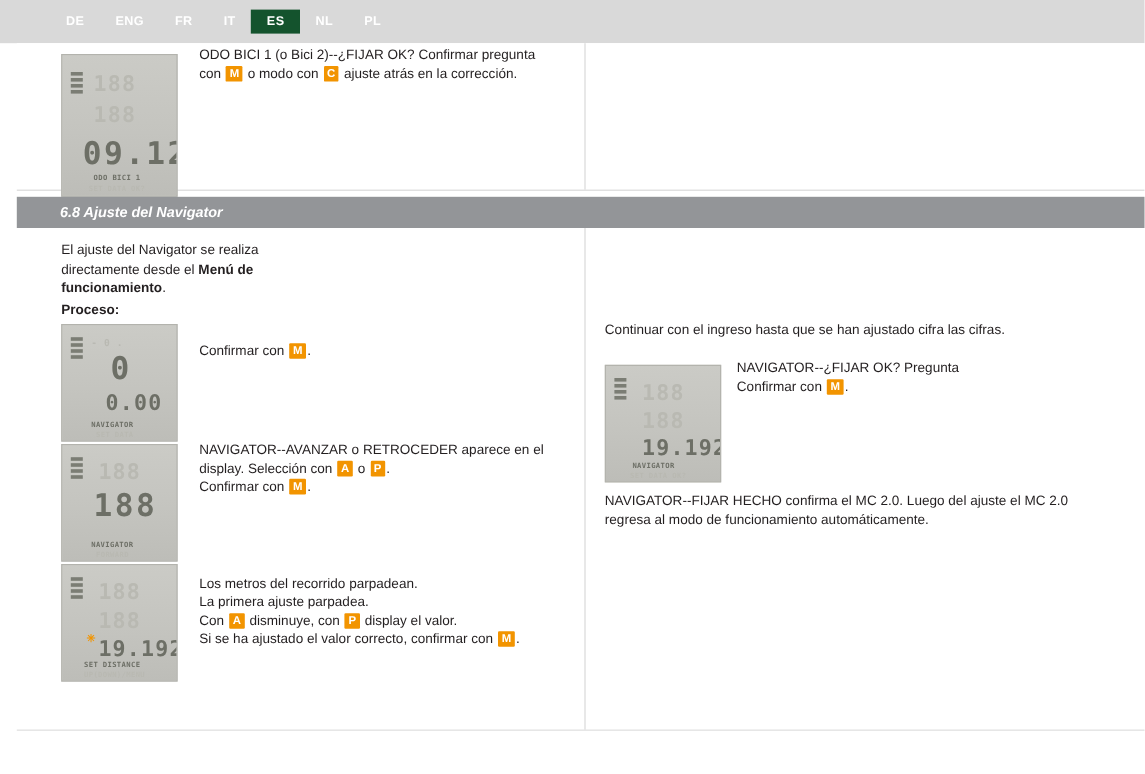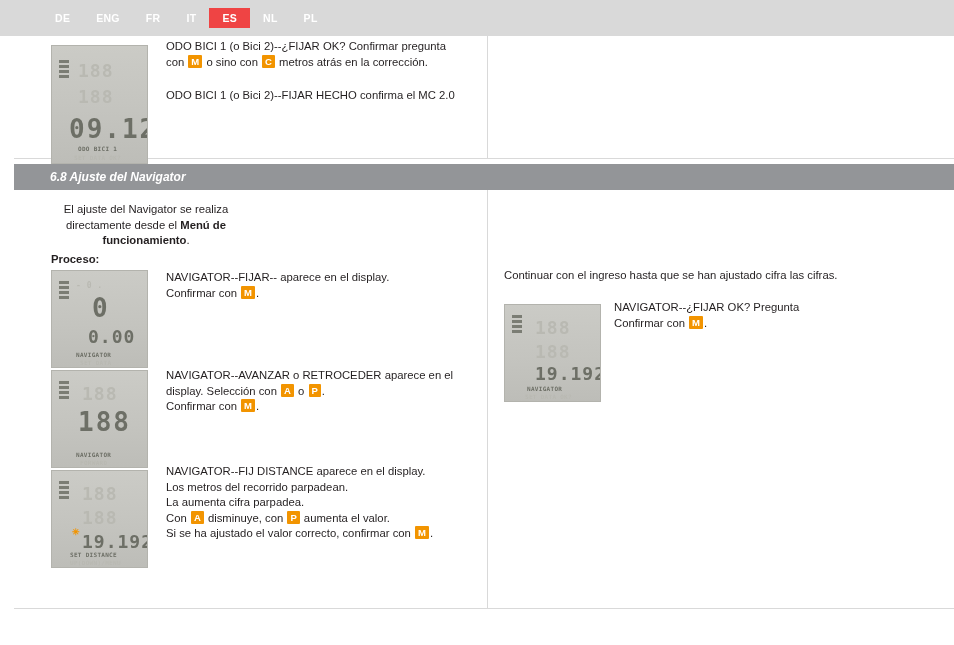--- a/index.html
+++ b/index.html
@@ -28,21 +28,21 @@
   }
   .langbar .tab {
     font-size: 10.5px;
     font-weight: bold;
     color: #ffffff;
     letter-spacing: .3px;
     padding: 3px 13px 3px 13px;
     line-height: 14px;
   }
   .langbar .tab.active {
-    background: #ef4444;
+    background: #14532d;
     color: #ffffff;
   }
   
   .content {
     position: absolute; left: 14px; top: 36px;
     width: 940px; height: 572px;
     background: #ffffff;
   }
   
   .vdiv {
@@ -171,53 +171,52 @@
         <div class="bar" style="width:10px;"></div>
       </div>
       <div class="seg mid ghost" style="left:26px; top:14px;">188</div>
       <div class="seg mid ghost" style="left:26px; top:40px;">188</div>
       <div class="seg big" style="left:17px; top:68px;">09.125</div>
       <div class="seg tiny" style="left:26px; top:99px;">ODO BICI 1</div>
       <div class="seg tiny ghost" style="left:22px; top:108px;">SET DATA OK?</div>
     </div>
 
     <div class="txt" style="left:152px; top:3px; width:300px;">
-      <span>ODO BICI 1 (o Bici 2)--¿FIJAR OK? Confirmar pregunta con </span><span class="key">M</span><span> o sino con </span><span class="key">C</span><span> metros atrás en la corrección.</span>
-    </div>
-    <div class="txt" style="left:152px; top:52px; width:310px;">ODO BICI 1 (o Bici 2)--FIJAR HECHO confirma el MC 2.0</div>
+      <span>ODO BICI 1 (o Bici 2)--¿FIJAR OK? Confirmar pregunta con </span><span class="key">M</span><span> o modo con </span><span class="key">C</span><span> ajuste atrás en la corrección.</span>
+    </div>
 
 
     <div class="secbar" style="top:128px;">
       <div class="title">6.8 Ajuste del Navigator</div>
     </div>
 
     <div class="vdiv" style="left:473px; top:154px; height:418px;"></div>
 
-    <div class="txt" style="left:37px; top:166px; width:190px;text-align:center;">
+    <div class="txt" style="left:37px; top:166px; width:190px;">
       <span>El ajuste del Navigator se realiza directamente desde el </span><span class="bold">Menú de funcionamiento</span><span>.</span>
     </div>
     <div class="txt bold" style="left:37px; top:216px;">Proceso:</div>
 
     <div class="lcd" style="left:37px; top:234px; width:97px; height:98px;">
       <div class="inner"></div>
       <div class="bars" style="top:10px;">
         <div class="bar" style="width:10px;"></div>
         <div class="bar" style="width:10px;"></div>
         <div class="bar" style="width:10px;"></div>
         <div class="bar" style="width:10px;"></div>
       </div>
       <div class="seg small ghost" style="left:24px; top:10px;">- 0 .</div>
       <div class="seg big" style="left:40px; top:22px;">0</div>
       <div class="seg mid" style="left:36px; top:55px;">0.00</div>
       <div class="seg tiny" style="left:24px; top:80px;">NAVIGATOR</div>
       <div class="seg tiny ghost" style="left:28px; top:88px;">SET DATA</div>
     </div>
 
     <div class="txt" style="left:152px; top:234px; width:310px;">
-      <span>NAVIGATOR--FIJAR-- aparece en el display.</span><br>
+      <br>
       <span>Confirmar con </span><span class="key">M</span><span>.</span>
     </div>
 
     <div class="lcd" style="left:37px; top:334px; width:97px; height:98px;">
       <div class="inner"></div>
       <div class="bars" style="top:10px;">
         <div class="bar" style="width:10px;"></div>
         <div class="bar" style="width:10px;"></div>
         <div class="bar" style="width:10px;"></div>
         <div class="bar" style="width:10px;"></div>
@@ -243,24 +242,24 @@
       </div>
       <div class="seg mid ghost" style="left:30px; top:12px;">188</div>
       <div class="seg mid ghost" style="left:30px; top:36px;">188</div>
       <div class="spark" style="left:20px; top:56px;">✳</div>
       <div class="seg mid" style="left:30px; top:60px;">19.192</div>
       <div class="seg tiny" style="left:18px; top:80px;">SET DISTANCE</div>
       <div class="seg tiny ghost" style="left:18px; top:88px;">UP(DOWN)/MENU</div>
     </div>
 
     <div class="txt" style="left:152px; top:428px; width:320px;">
-      <span>NAVIGATOR--FIJ DISTANCE aparece en el display.</span><br>
+      <br>
       <span>Los metros del recorrido parpadean.</span><br>
-      <span>La aumenta cifra parpadea.</span><br>
-      <span>Con </span><span class="key">A</span><span> disminuye, con </span><span class="key">P</span><span> aumenta el valor.</span><br>
+      <span>La primera ajuste parpadea.</span><br>
+      <span>Con </span><span class="key">A</span><span> disminuye, con </span><span class="key">P</span><span> display el valor.</span><br>
       <span>Si se ha ajustado el valor correcto, confirmar con </span><span class="key">M</span><span>.</span>
     </div>
 
 
     <div class="txt" style="left:490px; top:232px; width:420px;">Continuar con el ingreso hasta que se han ajustado cifra las cifras.</div>
 
     <div class="lcd" style="left:490px; top:268px; width:97px; height:98px;">
       <div class="inner"></div>
       <div class="bars" style="top:10px;">
         <div class="bar" style="width:10px;"></div>
@@ -273,20 +272,21 @@
       <div class="seg mid" style="left:30px; top:58px;">19.192</div>
       <div class="seg tiny" style="left:22px; top:80px;">NAVIGATOR</div>
       <div class="seg tiny ghost" style="left:20px; top:88px;">SET DATA OK?</div>
     </div>
 
     <div class="txt" style="left:600px; top:264px; width:310px;">
       <span>NAVIGATOR--¿FIJAR OK? Pregunta</span><br>
       <span>Confirmar con </span><span class="key">M</span><span>.</span>
     </div>
 
+    <div class="txt" style="left:490px; top:375px; width:425px;">NAVIGATOR--FIJAR HECHO confirma el MC 2.0. Luego del ajuste el MC 2.0 regresa al modo de funcionamiento automáticamente.</div>
 
   </div>
 
   <div class="footline"></div>
   <div class="footer">
     
     
     
   </div>
 

